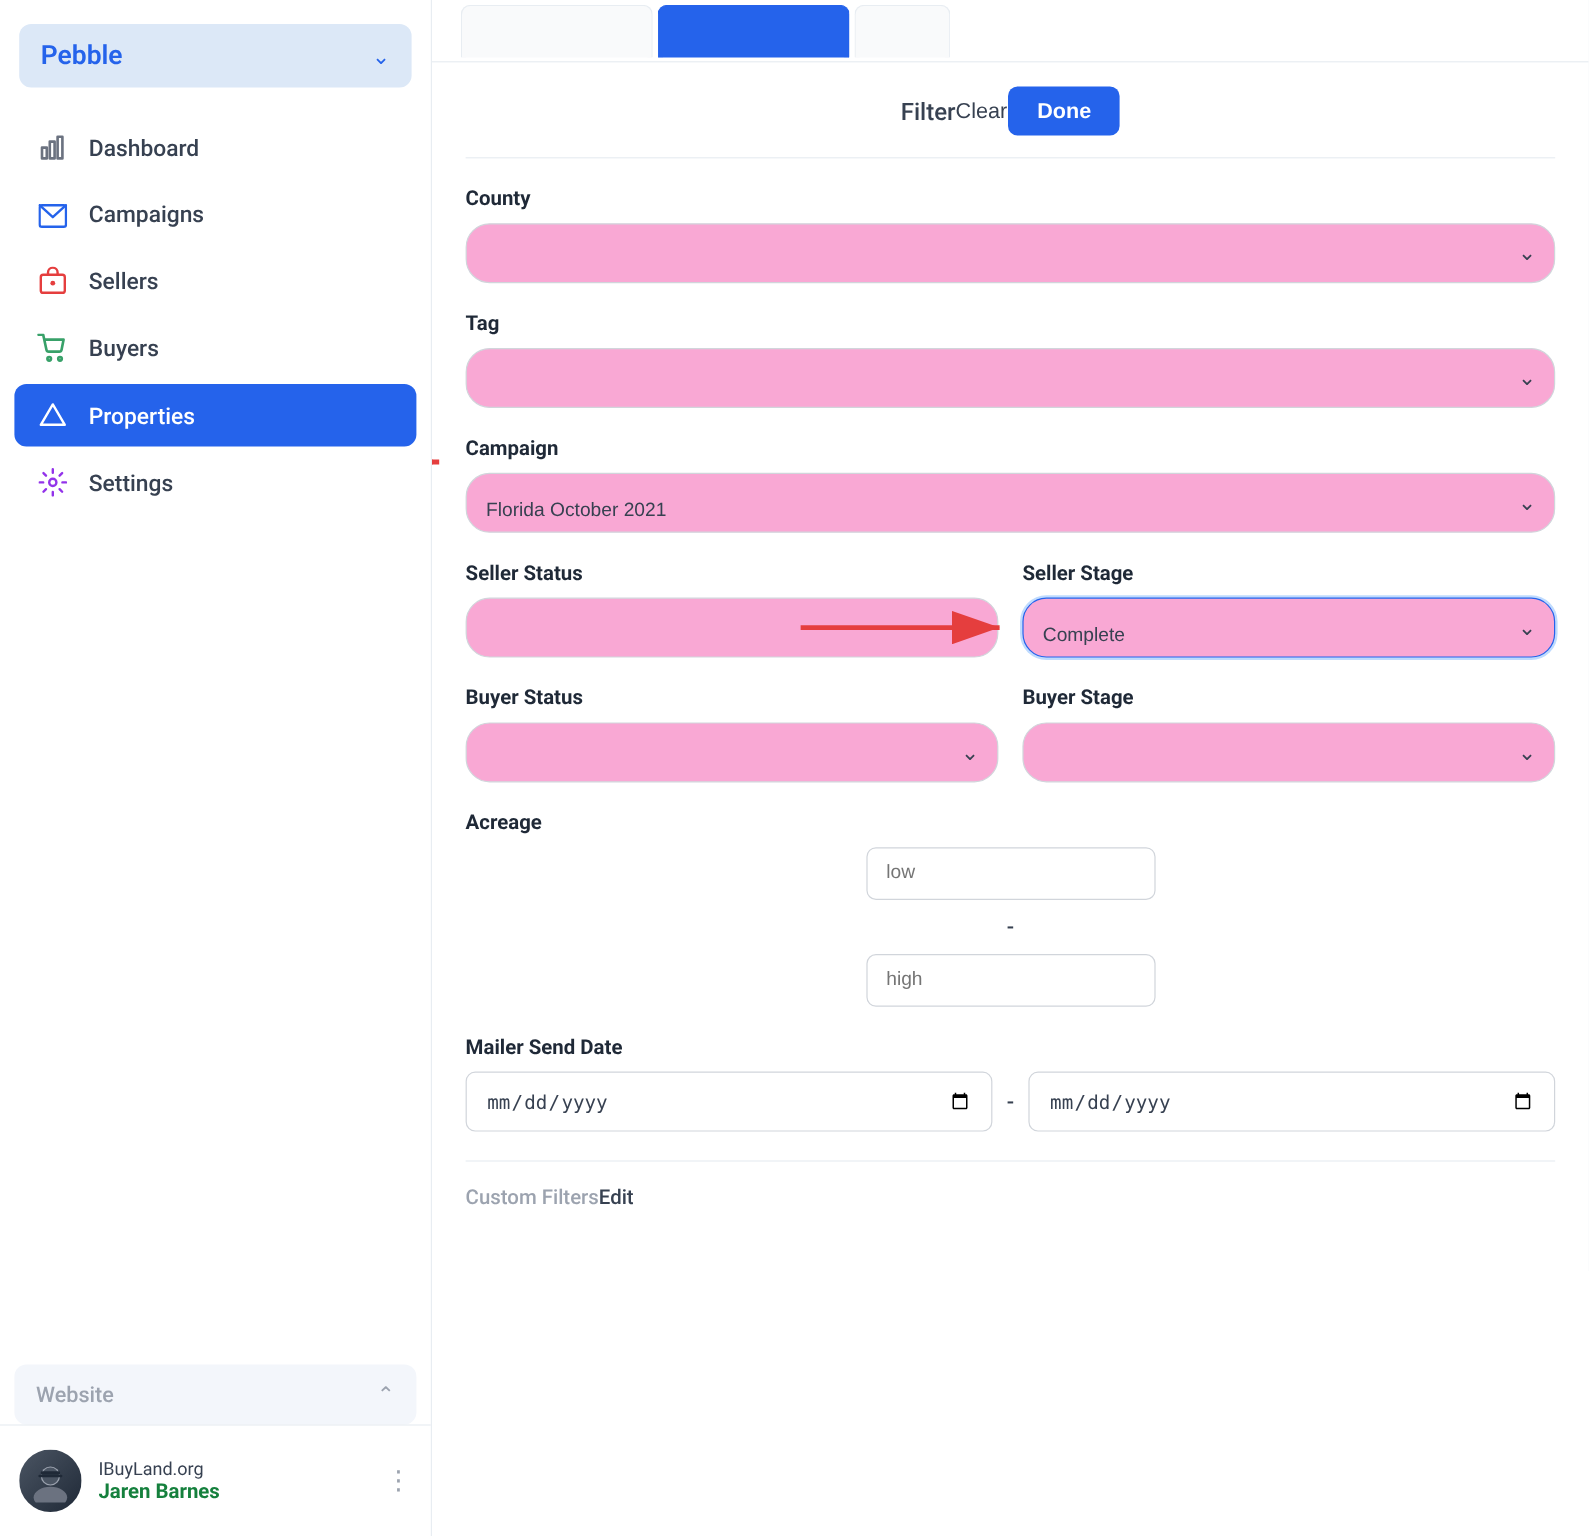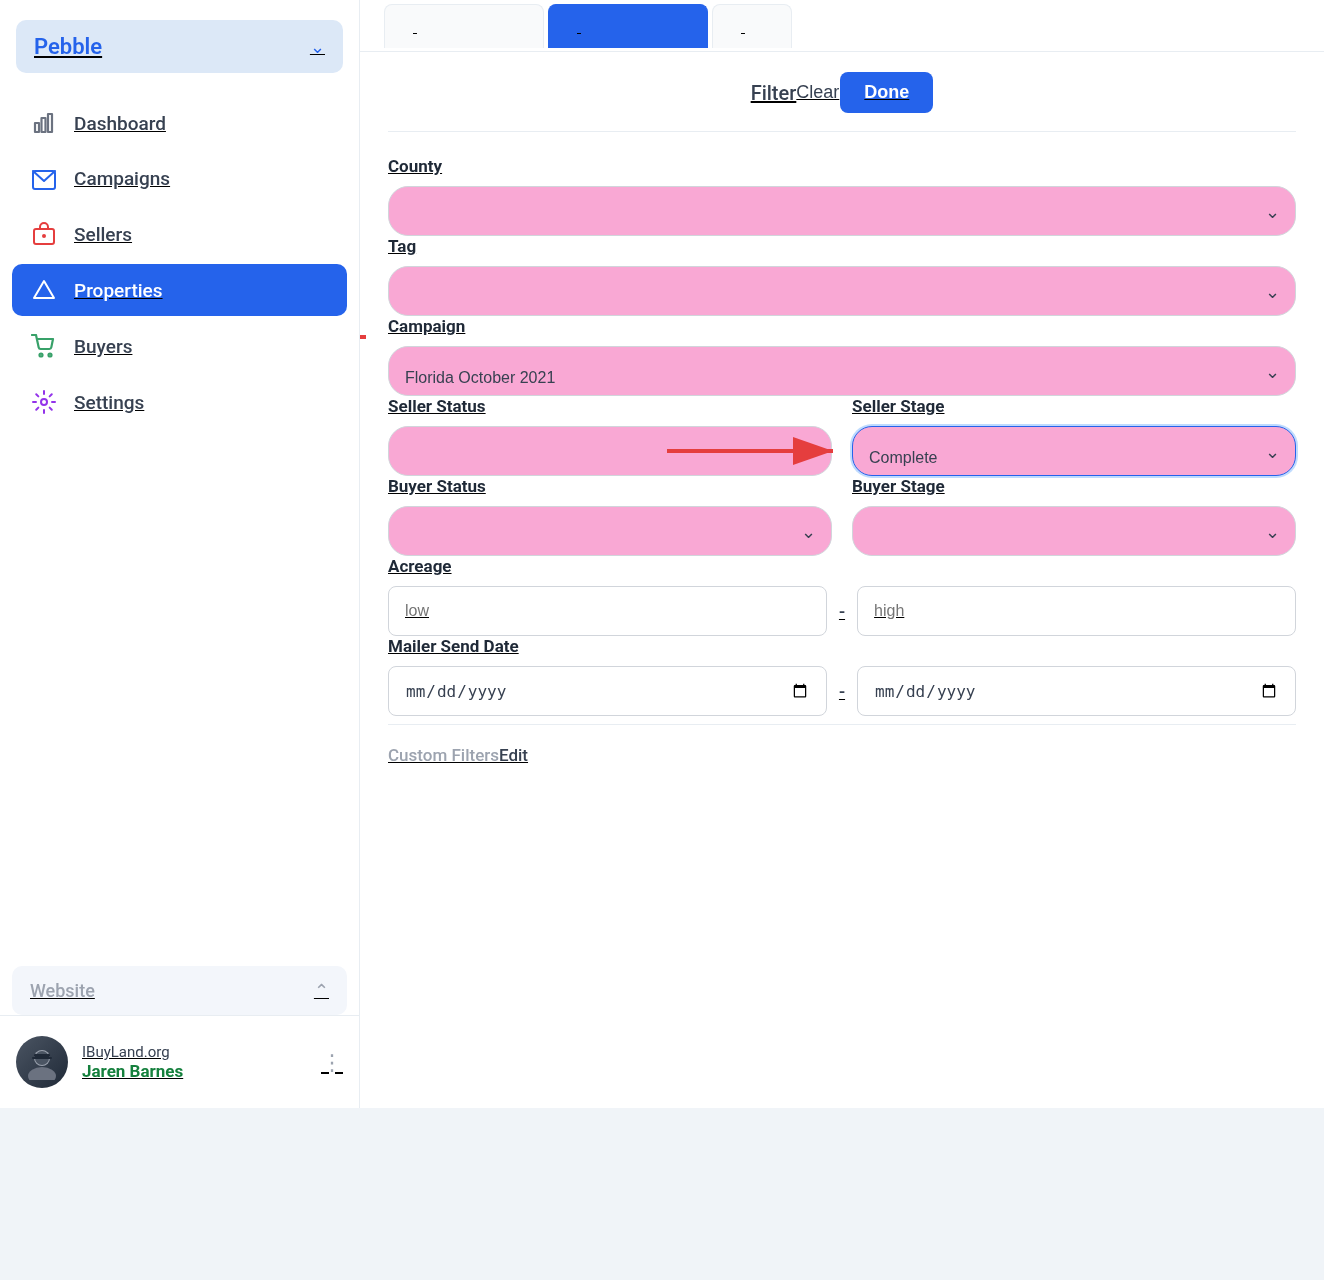--- a/index.html
+++ b/index.html
@@ -181,21 +181,21 @@
       background: #2563eb;
       color: #fff;
       border: none;
       border-radius: 8px;
       padding: 10px 24px;
       font-size: 18px;
       font-weight: 600;
       cursor: pointer;
     }
 
-    .filter-field { }
+    .filter-field { margin-bottom: 24px; }
     .filter-label {
       font-size: 17px;
       font-weight: 700;
       color: #1f2937;
       margin-bottom: 10px;
       display: block;
     }
 
     .select-wrapper {
       position: relative;
@@ -223,21 +223,21 @@
       top: 50%;
       transform: translateY(-50%);
       color: #374151;
       font-size: 18px;
       pointer-events: none;
     }
 
     .two-col { display: flex; gap: 20px; }
     .two-col .filter-field { flex: 1; }
 
-    .range-wrapper { display: flex; align-items: center; gap: 12px; }
+    .range-wrapper { display: flex; align-items: center; gap: 12px; flex-direction: column; }
     .range-input {
       flex: 1;
       border: 1.5px solid #d1d5db;
       border-radius: 8px;
       padding: 12px 16px;
       font-size: 16px;
       color: #9ca3af;
       background: #fff;
       height: 50px;
     }
@@ -267,22 +267,21 @@
       margin-top: 8px;
     }
     .custom-filters-label { font-size: 17px; color: #9ca3af; font-weight: 500; }
     .custom-filters-edit { font-size: 17px; color: #374151; font-weight: 500; cursor: pointer; }
 
     
     .layout-wrapper {
       position: relative;
       display: flex;
       width: 1324px;
-      height: 1108px;
-      text-decoration: underline;
+      height: 1280px;
     }
   </style>
 </head>
 <body>
 
 <div class="layout-wrapper">
 
   <aside class="sidebar">
     <div class="sidebar-brand">
       <span class="sidebar-brand-name">Pebble</span>
@@ -316,38 +315,38 @@
         <span class="nav-icon">
           <svg width="24" height="24" viewBox="0 0 24 24" fill="none" stroke="#e53e3e" stroke-width="2" stroke-linecap="round" stroke-linejoin="round">
             <rect x="2" y="7" width="20" height="15" rx="2"></rect>
             <path d="M16 7V5a4 4 0 0 0-8 0v2"></path>
             <circle cx="12" cy="14" r="2" fill="#e53e3e" stroke="none"></circle>
           </svg>
         </span>
         <span>Sellers</span>
       </div>
 
-      <div class="nav-item active">
-        <span class="nav-icon">
-          <svg width="24" height="24" viewBox="0 0 24 24" fill="none" stroke="#fff" stroke-width="2" stroke-linecap="round" stroke-linejoin="round">
-            <polygon points="12,3 22,20 2,20"></polygon>
-          </svg>
-        </span>
-        <span>Properties</span>
-      </div>
-
       <div class="nav-item">
         <span class="nav-icon">
           <svg width="26" height="24" viewBox="0 0 26 24" fill="none" stroke="#38a169" stroke-width="2.2" stroke-linecap="round" stroke-linejoin="round">
             <path d="M1 1h4l2.7 12.4a2 2 0 0 0 2 1.6h8.6a2 2 0 0 0 2-1.6L22 5H6"></path>
             <circle cx="10" cy="21" r="1.5"></circle>
               <circle cx="19" cy="21" r="1.5"></circle>
           </svg>
         </span>
         <span>Buyers</span>
+      </div>
+
+      <div class="nav-item active">
+        <span class="nav-icon">
+          <svg width="24" height="24" viewBox="0 0 24 24" fill="none" stroke="#fff" stroke-width="2" stroke-linecap="round" stroke-linejoin="round">
+            <polygon points="12,3 22,20 2,20"></polygon>
+          </svg>
+        </span>
+        <span>Properties</span>
       </div>
 
       <div class="nav-item">
         <span class="nav-icon">
           <svg width="24" height="24" viewBox="0 0 24 24" fill="none" stroke="#9333ea" stroke-width="2" stroke-linecap="round" stroke-linejoin="round">
             <circle cx="12" cy="12" r="3"></circle>
             <path d="M12 1v3M12 20v3M4.22 4.22l2.12 2.12M17.66 17.66l2.12 2.12M1 12h3M20 12h3M4.22 19.78l2.12-2.12M17.66 6.34l2.12-2.12"></path>
           </svg>
         </span>
         <span>Settings</span>

